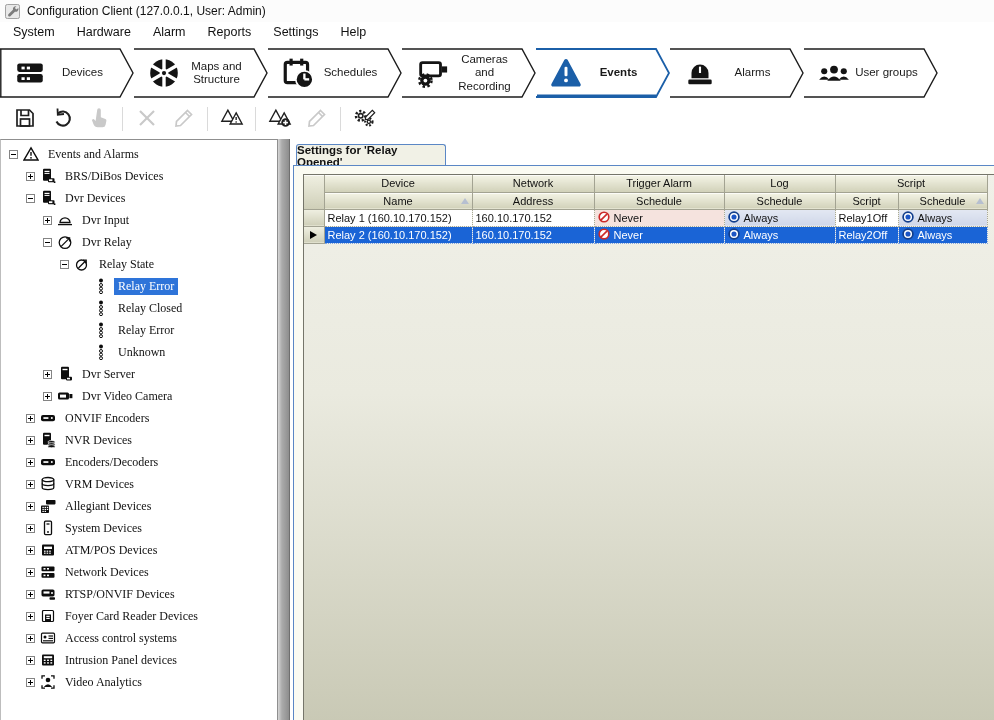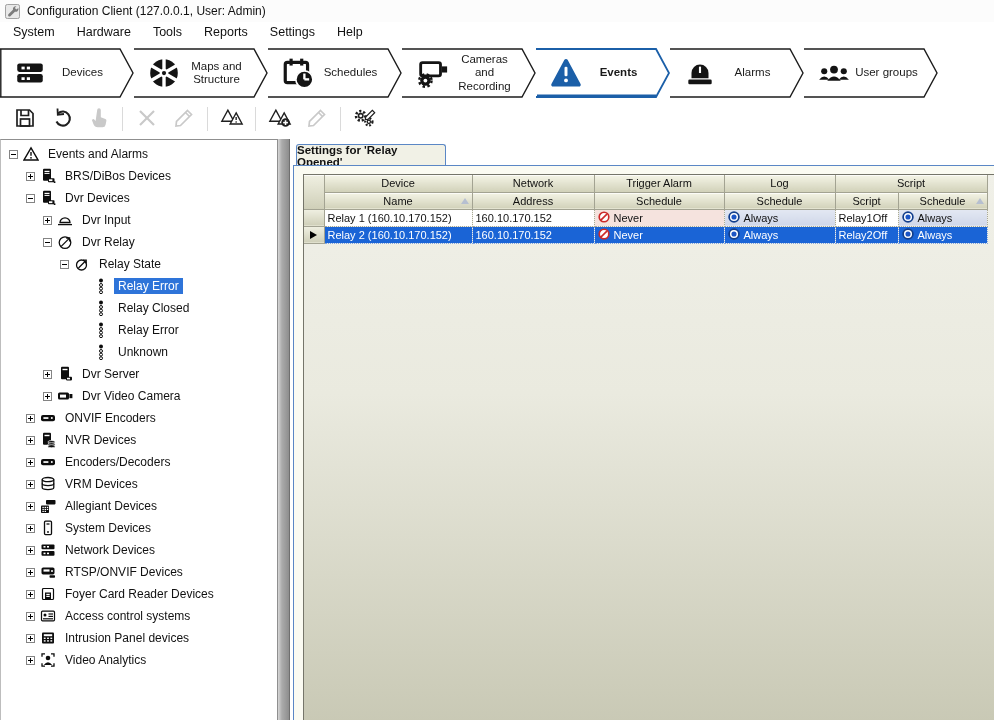--- a/index.html
+++ b/index.html
@@ -31,21 +31,21 @@
   
   .toolbar { height:40px; display:flex; align-items:center; background:#fff; padding-left:6px; }
   .tb-btn { width:37px; height:30px; display:flex; align-items:center; justify-content:center;
     background:none; border:none; padding:0; color:#1f1f1f; }
   .tb-btn svg { width:24px; height:24px; }
   .tb-btn.disabled { color:#c9c9c9; }
   .tb-sep { width:1px; height:24px; background:#dadada; margin:0 5px; flex:0 0 auto; }
   
   .content { display:flex; height:582px; }
   .tree-panel { width:278px; flex:0 0 auto; background:#fff; border:1px solid #8f8f8f;
-    border-left:1px solid #bdbdbd; overflow:hidden; padding-top:3px; }
+    border-left:1px solid #bdbdbd; overflow:hidden; padding-top:3px;font-family:Liberation Serif, serif; }
   .tree-row { height:22px; display:flex; align-items:center; font-size:12px; white-space:nowrap; }
   .indent { flex:0 0 auto; }
   .expbox { width:9px; height:9px; border:1px solid #848484; background:#fff; position:relative; flex:0 0 auto; }
   .expbox::before { content:""; position:absolute; left:1px; right:1px; top:3px; height:1px; background:#000; }
   .expbox.plus::after { content:""; position:absolute; top:1px; bottom:1px; left:3px; width:1px; background:#000; }
   .tree-row .icon { margin-left:5px; display:inline-flex; color:#0d0d0d; }
   .tree-row .icon svg { width:16px; height:16px; }
   .tree-label { margin-left:5px; padding:1px 4px; }
   .tree-label.selected { background:#2e74d9; color:#fff; }
   .splitter { width:12px; flex:0 0 auto;
@@ -91,21 +91,21 @@
         <rect x="0.5" y="0.5" width="15" height="15" rx="2" fill="#e8e8e8" stroke="#9a9a9a"></rect>
         <path d="M11.5 2.5 a3 3 0 0 0 -3 3.6 L3.6 11 a1.5 1.5 0 0 0 2.1 2.1 L10.6 8.2 a3 3 0 0 0 3.6 -3.9 l-2 1.6 -1.7-1.7 1.7-2 z" fill="#7c7c7c"></path>
       </svg>
   </span>
   <span class="title-text">Configuration Client (127.0.0.1, User: Admin)</span>
 </div>
 
 <div class="menubar">
     <div class="menu-item">System</div>
     <div class="menu-item">Hardware</div>
-    <div class="menu-item">Tools</div>
+    <div class="menu-item">Alarm</div>
     <div class="menu-item">Reports</div>
     <div class="menu-item">Settings</div>
     <div class="menu-item">Help</div>
   </div>
 
 <div class="navbar">
     <div class="nav-tab">
       <svg class="tab-shape" width="134" height="50" viewBox="0 0 134 50">
         <path d="M0 1 H120 L133 25 L120 49 H0" fill="none" stroke="#1c1c1c" stroke-width="1.4"></path>
         <line x1="0.8" y1="1" x2="0.8" y2="49" stroke="#1c1c1c" stroke-width="1.4"></line>
@@ -513,20 +513,39 @@
           <span class="indent" style="width: 25px;"></span>
           <span class="expbox plus"></span>
           <span class="icon">
             <svg viewBox="0 0 16 16" fill="none" stroke="currentColor" stroke-width="1.3">
               <rect x="4.5" y="1.2" width="7" height="13.4" rx="1"></rect>
               <line x1="6.5" y1="4" x2="9.5" y2="4"></line>
               <circle cx="8" cy="12" r="0.9" fill="currentColor" stroke="none"></circle>
             </svg>
           </span>
           <span class="tree-label">System Devices</span>
+        </div>
+        <div class="tree-row">
+          <span class="indent" style="width: 25px;"></span>
+          <span class="expbox plus"></span>
+          <span class="icon">
+            <svg viewBox="0 0 16 16">
+              <rect x="2" y="2.6" width="12" height="10.8" rx="1" fill="currentColor"></rect>
+              <rect x="4" y="4.6" width="8" height="2.4" fill="#fff"></rect>
+              <g fill="#fff">
+                <rect x="4" y="8.6" width="1.6" height="1.2"></rect>
+                <rect x="6.6" y="8.6" width="1.6" height="1.2"></rect>
+                <rect x="9.2" y="8.6" width="1.6" height="1.2"></rect>
+                <rect x="4" y="10.6" width="1.6" height="1.2"></rect>
+                <rect x="6.6" y="10.6" width="1.6" height="1.2"></rect>
+                <rect x="9.2" y="10.6" width="1.6" height="1.2"></rect>
+              </g>
+            </svg>
+          </span>
+          <span class="tree-label">ATM/POS Devices</span>
         </div>
         <div class="tree-row">
           <span class="indent" style="width: 25px;"></span>
           <span class="expbox plus"></span>
           <span class="icon">
             <svg viewBox="0 0 16 16">
               <rect x="1.5" y="2.4" width="13" height="4.8" rx="1" fill="currentColor"></rect>
               <rect x="1.5" y="9" width="13" height="4.8" rx="1" fill="currentColor"></rect>
               <g fill="#fff">
                 <rect x="3.5" y="4" width="2" height="1.6"></rect>

